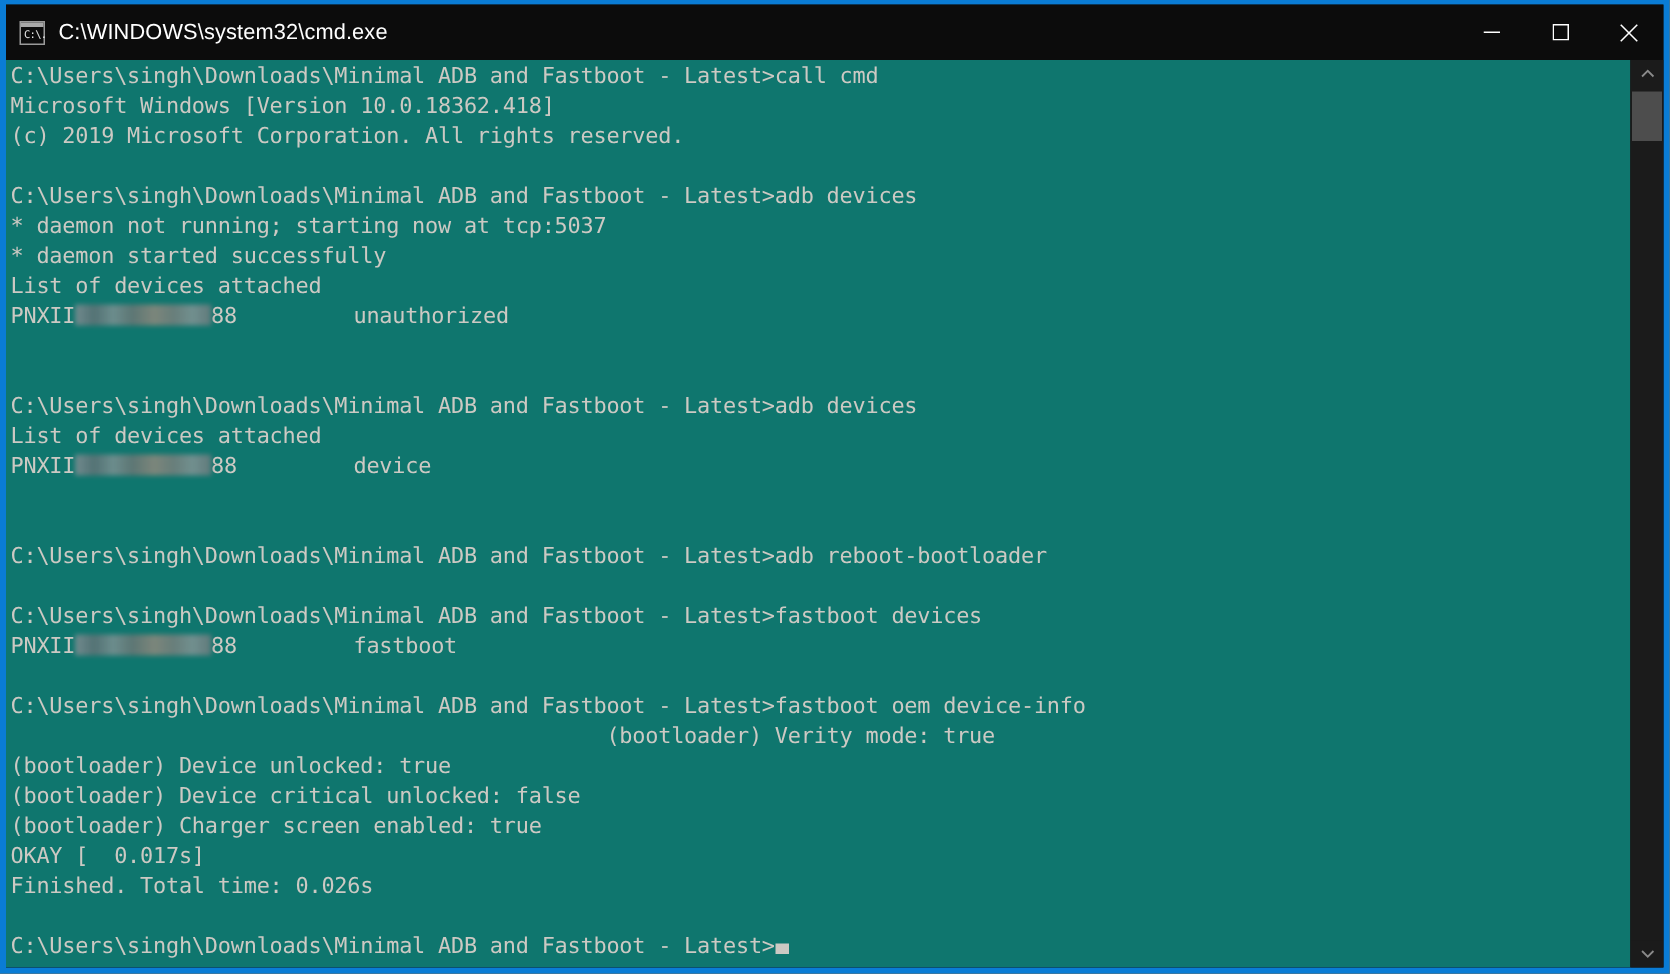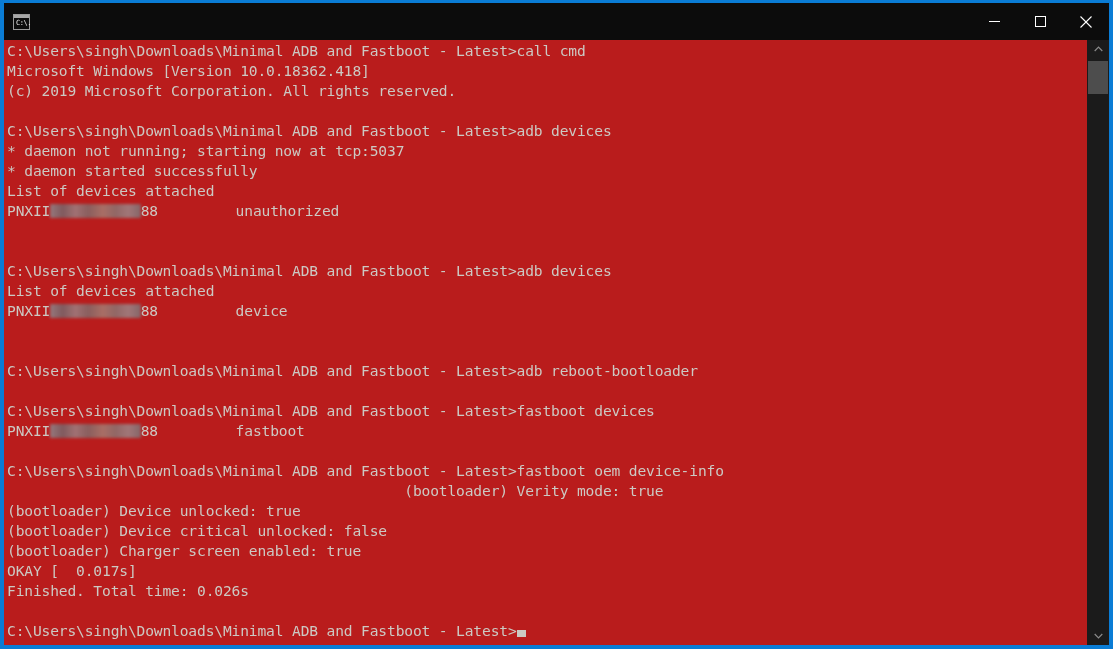--- a/index.html
+++ b/index.html
@@ -96,21 +96,21 @@
   }
   .caption-btn svg { display: block; }
 
   
   #console {
     position: absolute;
     left: 0;
     top: 37px;
     width: 1083px;
     height: 605px;
-    background: #b91c1c;
+    background: #0f766e;
     overflow: hidden;
   }
   #console-text {
     position: absolute;
     left: 3px;
     top: 1px;
     margin: 0;
     font-family: "DejaVu Sans Mono", monospace;
     font-size: 14.6px;
     line-height: 20px;
@@ -185,20 +185,21 @@
 </head>
 <body>
 
 <div id="window">
 
   <div id="titlebar">
     <div id="app-icon">
       <div class="icon-topbar"></div>
       <div class="icon-prompt">C:\.</div>
     </div>
+    <div id="title-text">C:\WINDOWS\system32\cmd.exe</div>
   </div>
 
   <div id="caption-buttons">
     <div class="caption-btn">
       <svg width="11" height="11" viewBox="0 0 11 11">
         <line x1="0" y1="5.5" x2="11" y2="5.5" stroke="#ffffff" stroke-width="1"></line>
       </svg>
     </div>
     <div class="caption-btn">
       <svg width="11" height="11" viewBox="0 0 11 11">

